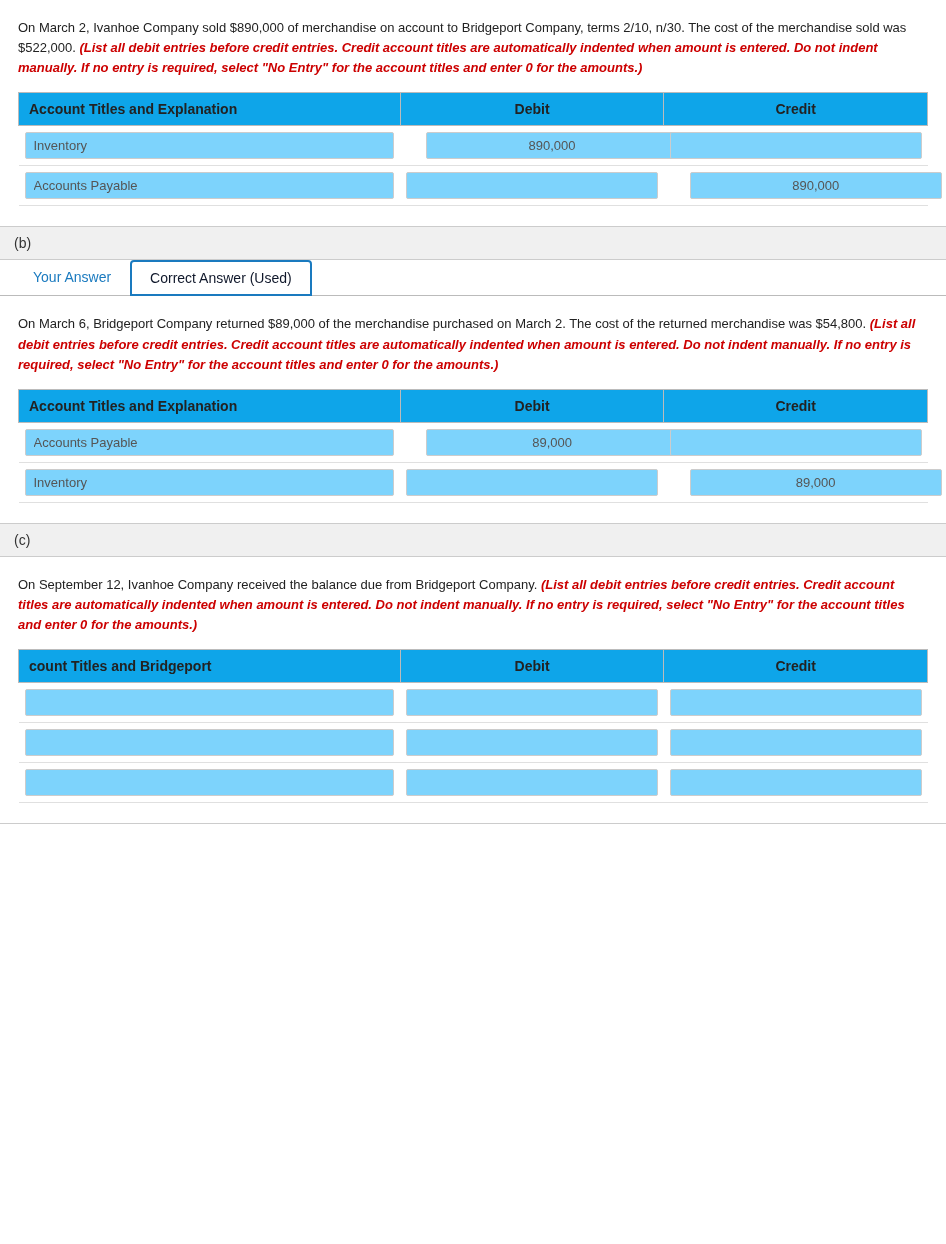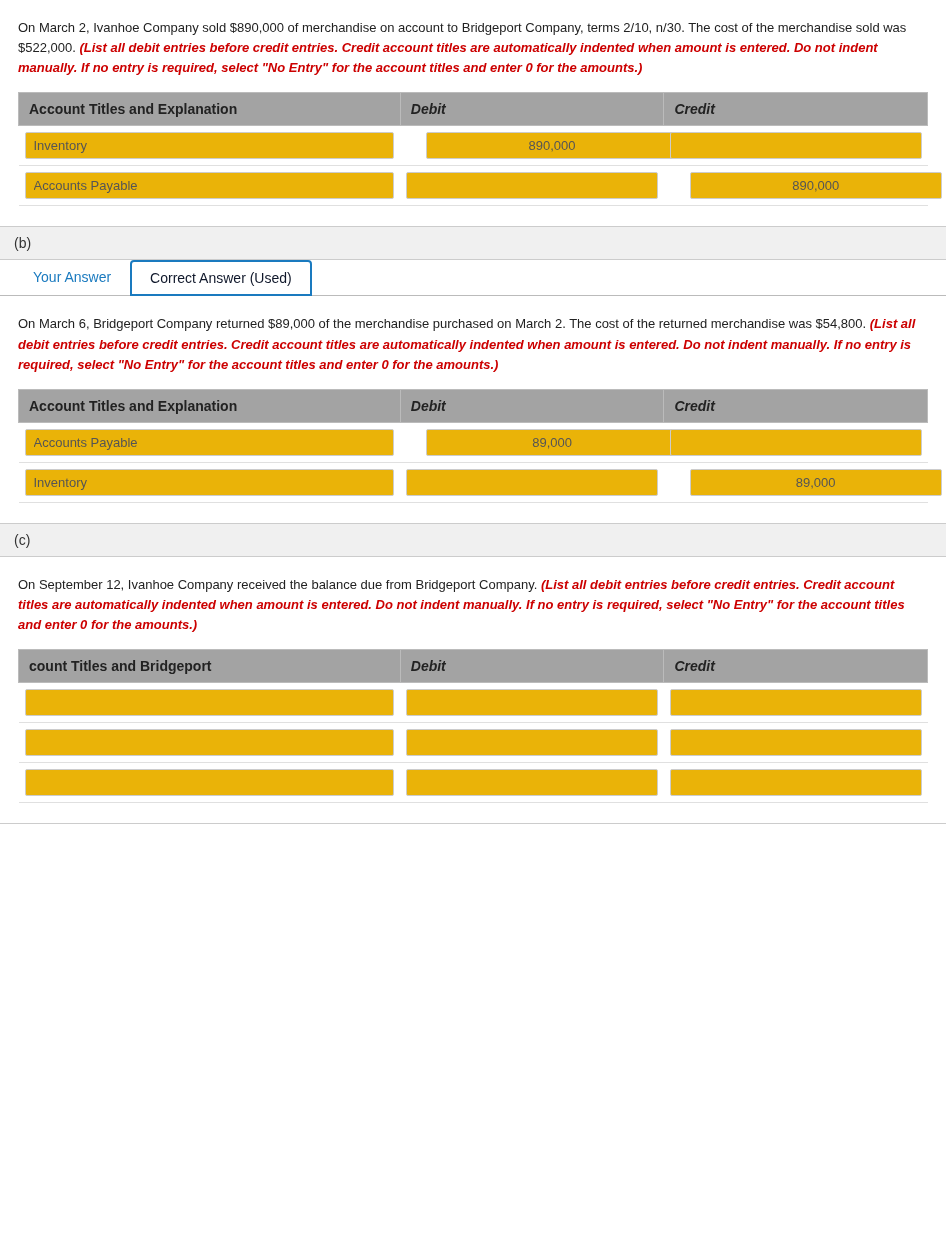--- a/index.html
+++ b/index.html
@@ -36,49 +36,48 @@
       font-weight: bold;
     }
 
     .journal-table {
       width: 100%;
       border-collapse: collapse;
       margin-bottom: 10px;
     }
 
     .journal-table thead tr {
-      background: #a3a3a3;
+      background: #0ea5e9;
     }
 
     .journal-table thead th {
       padding: 8px 10px;
       text-align: left;
       font-weight: bold;
       font-size: 14px;
       border: 1px solid #bbb;
     }
 
     .journal-table thead th.center {
-      text-align: left;
-      font-style: italic;
+      text-align: center;
     }
 
     .journal-table tbody tr {
       border-bottom: 1px solid #e0e0e0;
     }
 
     .journal-table tbody td {
       padding: 6px 6px;
       border: none;
     }
 
     .field-input {
       width: 100%;
       border: 1px solid #ccc;
-      background: #eab308;
+      background: #7dd3fc;
       padding: 5px 8px;
       font-size: 13px;
       color: #555;
       border-radius: 2px;
       outline: none;
     }
 
     .field-input.right-align {
       text-align: center;
       margin-left: 20px;

